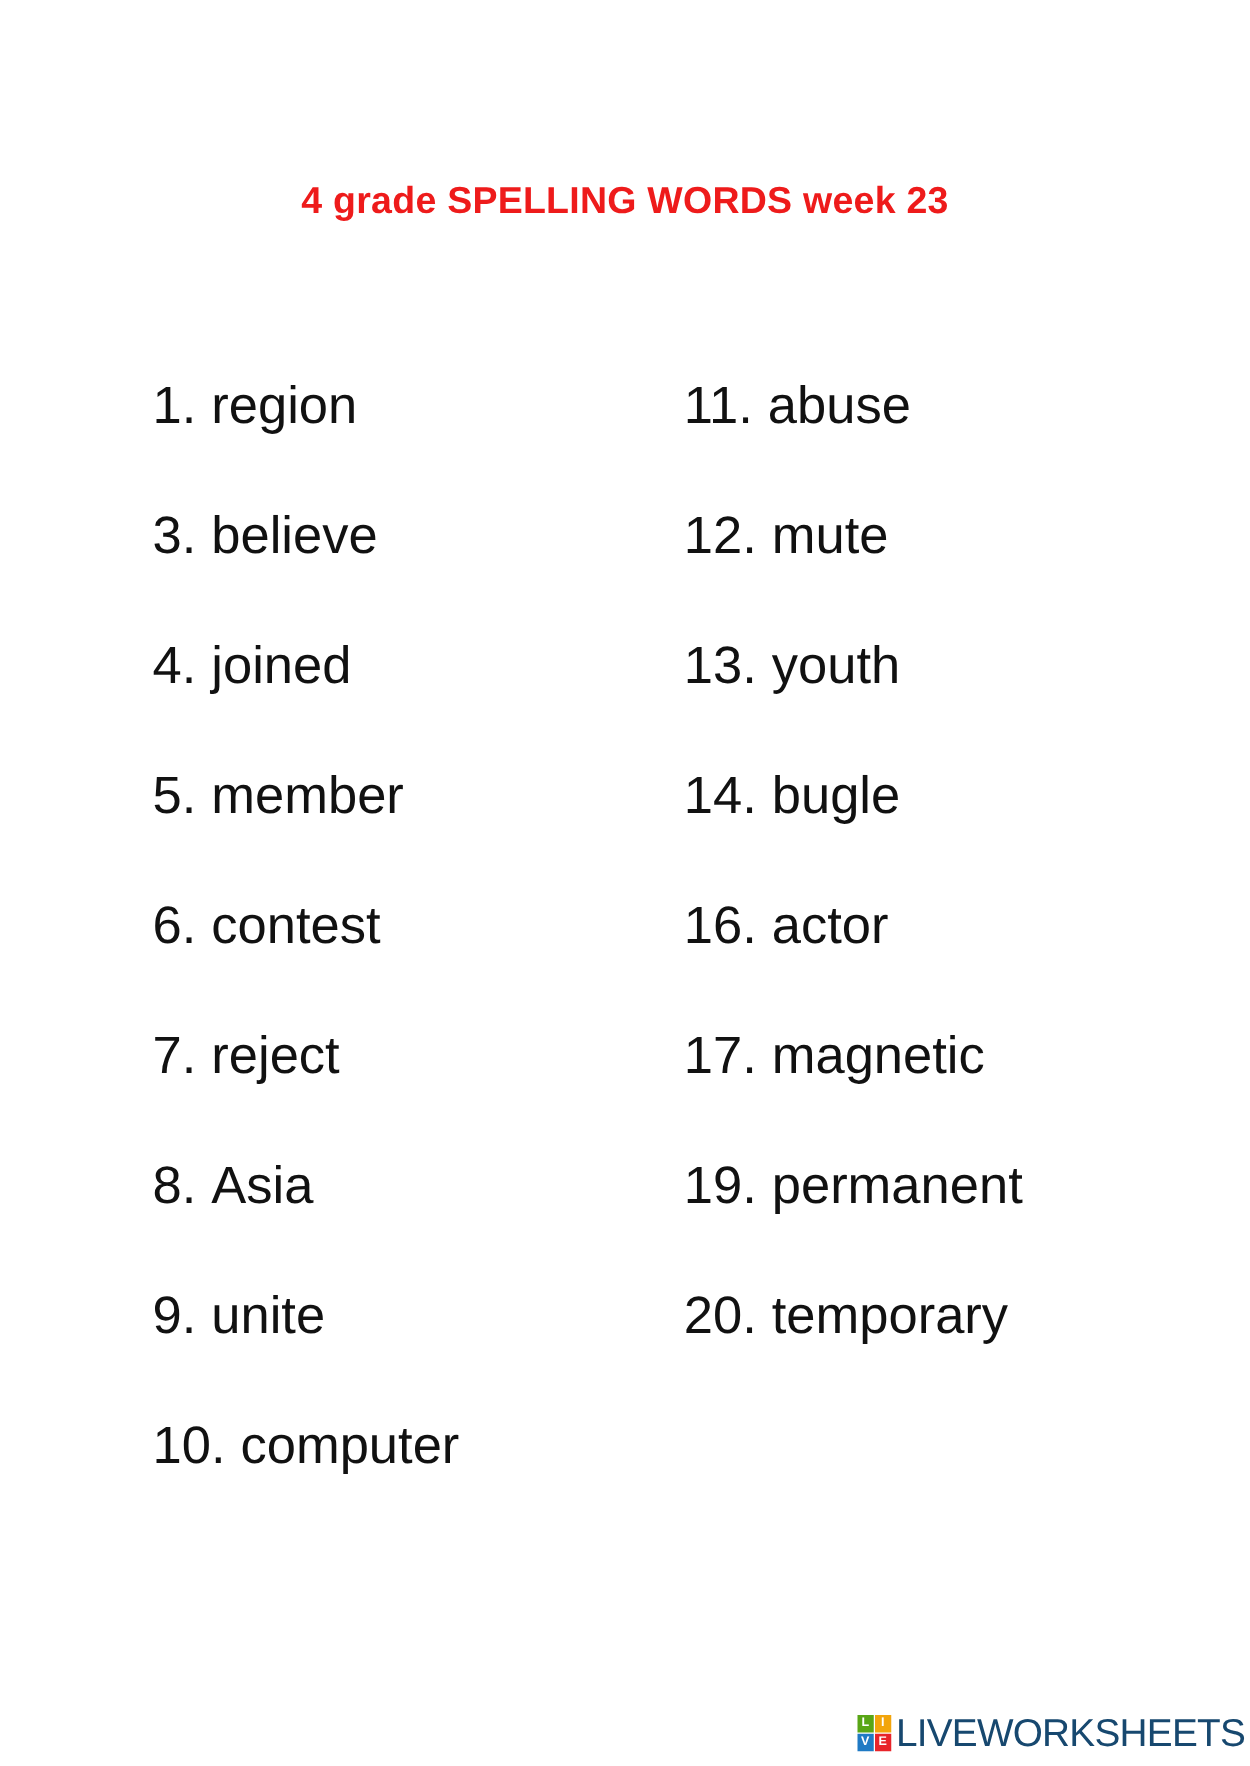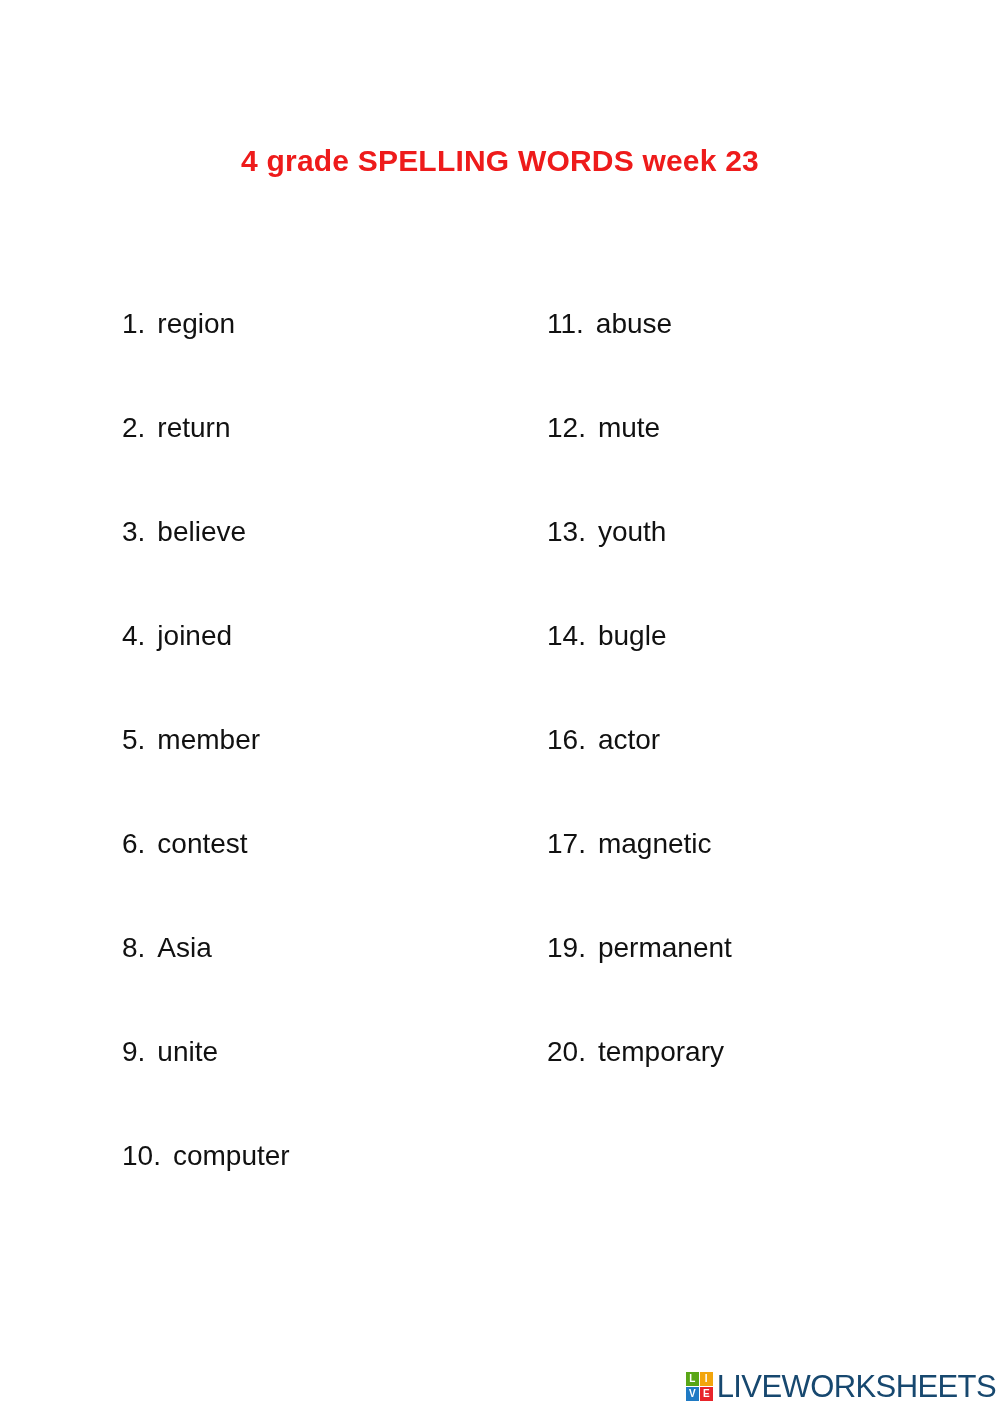--- a/index.html
+++ b/index.html
@@ -59,21 +59,21 @@
     display: flex;
     flex-direction: column;
   }
   .word-column.left  { margin-left: 122px; width: 408px; }
   .word-column.right { margin-left: 17px;   width: 410px; }
 
   .word-item {
     height: 104px;
     line-height: 104px;
     font-family: "Liberation Sans", "DejaVu Sans", sans-serif;
-    font-size: 28px;
+    font-size: 42px;
     font-weight: normal;
     color: #111111;
     white-space: nowrap;
   }
   .word-number {
     display: inline;
   }
   .word-text {
     display: inline;
     margin-left: 12px;
@@ -133,33 +133,33 @@
     <h1 class="worksheet-title">4 grade SPELLING WORDS week 23</h1>
   </div>
 
   <div class="word-columns">
 
     <div class="word-column left">
       <div class="word-item">
         <span class="word-number">1.</span><span class="word-text">region</span>
       </div>
       <div class="word-item">
-        <span class="word-number">2.</span><span class="word-text">return</span>
-      </div>
-      <div class="word-item">
         <span class="word-number">3.</span><span class="word-text">believe</span>
       </div>
       <div class="word-item">
         <span class="word-number">4.</span><span class="word-text">joined</span>
       </div>
       <div class="word-item">
         <span class="word-number">5.</span><span class="word-text">member</span>
       </div>
       <div class="word-item">
         <span class="word-number">6.</span><span class="word-text">contest</span>
+      </div>
+      <div class="word-item">
+        <span class="word-number">7.</span><span class="word-text">reject</span>
       </div>
       <div class="word-item">
         <span class="word-number">8.</span><span class="word-text">Asia</span>
       </div>
       <div class="word-item">
         <span class="word-number">9.</span><span class="word-text">unite</span>
       </div>
       <div class="word-item">
         <span class="word-number">10.</span><span class="word-text">computer</span>
       </div>

